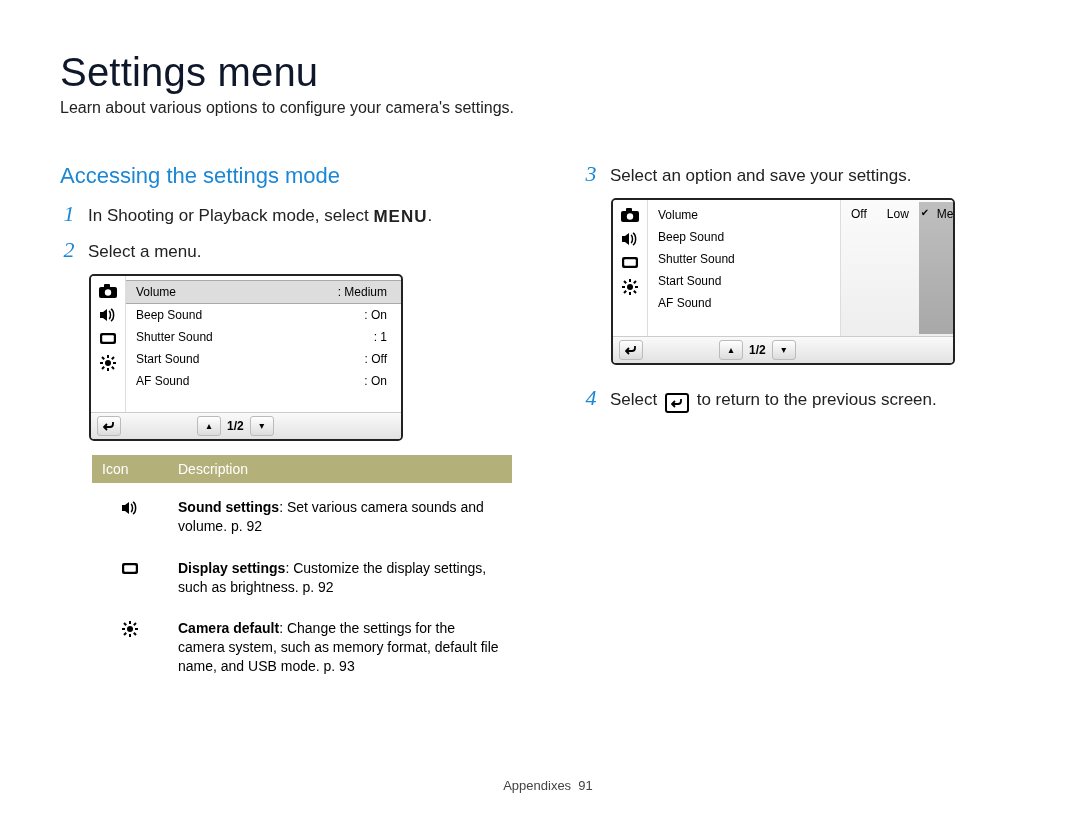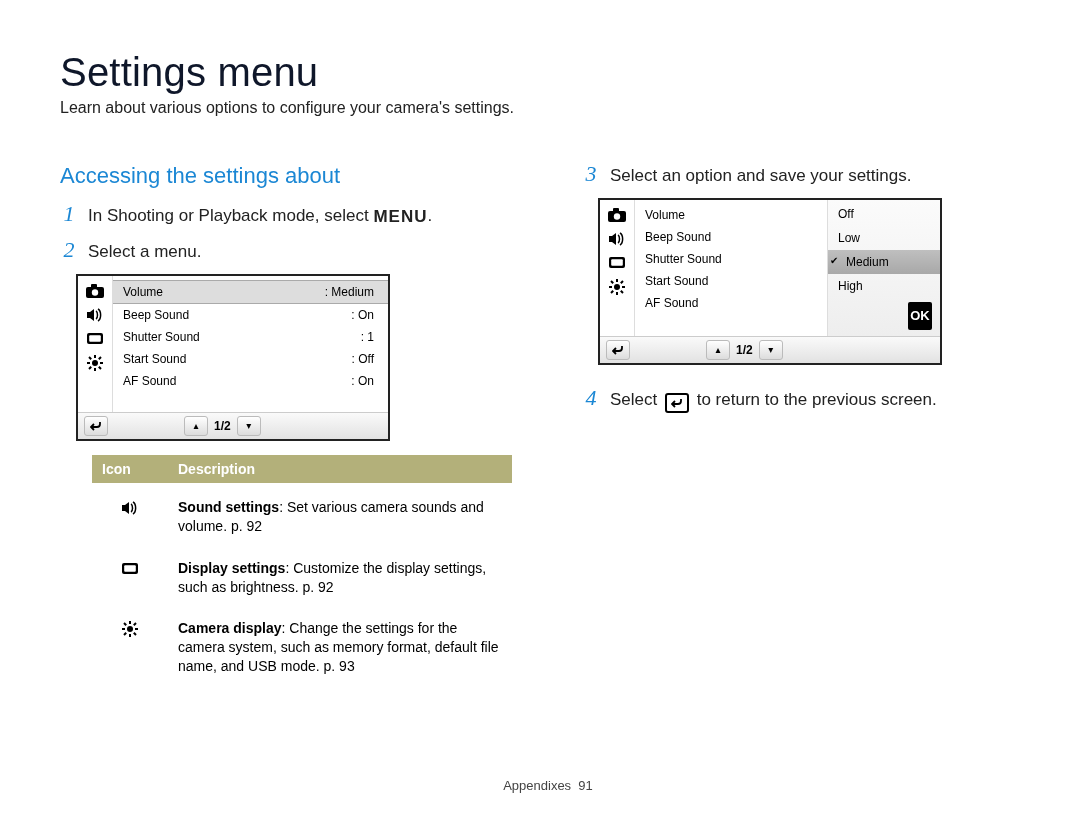--- a/index.html
+++ b/index.html
@@ -8,46 +8,46 @@
   .intro{font-size:16px;color:#222;margin-bottom:36px}
   .cols{display:flex;gap:70px}
   .col{flex:1}
   .subhead{font-size:22px;color:#1b87d4;margin:10px 0 14px 0}
   .step{display:flex;align-items:flex-start;gap:10px;font-size:17px;color:#222;margin:8px 0 10px 0}
   .stepnum{font-size:22px;font-style:italic;color:#1b87d4;line-height:1;font-family:Georgia,'Times New Roman',serif;min-width:18px;text-align:center}
   .step .txt{padding-top:2px;line-height:1.35}
   .menu-label{font-weight:900;font-family:'Arial Black',Arial,sans-serif;letter-spacing:1px;vertical-align:-1px}
 
   
-  .screen{margin:8px 0 14px 16px;width:310px;border:2px solid #222;border-radius:0;background:#fff;overflow:hidden}
+  .screen{margin:8px 0 14px 29px;width:310px;border:2px solid #222;border-radius:5px;background:#fff;overflow:hidden}
   .screen-body{display:flex;height:136px}
   .sidebar{width:34px;background:#fff;border-right:1px solid #ddd;display:flex;flex-direction:column;align-items:center;padding-top:4px;gap:2px}
   .sidebar .ico{width:24px;height:22px;display:flex;align-items:center;justify-content:center;color:#000}
   .sidebar .ico svg{display:block}
   .list{flex:1;padding:4px 0 0 0}
   .row{display:flex;justify-content:space-between;font-size:12px;padding:4px 14px 4px 10px;white-space:nowrap}
   .row.sel{background:#ddd;border-top:1px solid #aaa;border-bottom:1px solid #aaa}
   .row .lab{color:#000}
   .row .val{color:#000}
 
-  .options-panel{width:112px;border-left:1px solid #ddd;background:linear-gradient(#fbfbfb,#eee);display:flex;flex-direction:column;padding:2px 0;border-radius:0 0 0 0}
+  .options-panel{width:112px;border-left:1px solid #ddd;background:linear-gradient(#fbfbfb,#eee);display:flex;flex-direction:row;padding:2px 0;border-radius:0 0 0 0}
   .opt{font-size:12px;padding:5px 10px;color:#000}
   .opt.sel{background:linear-gradient(#bfbfbf,#a8a8a8);position:relative}
   .opt.sel::before{content:"✔";position:absolute;left:2px;font-size:10px}
   .opt.sel span{margin-left:8px}
   .ok-badge{margin:4px 8px 4px auto;width:24px;height:36px;background:#000;color:#fff;font-size:13px;font-weight:bold;display:flex;align-items:center;justify-content:center;border-radius:2px}
 
   .navbar{height:26px;background:linear-gradient(#fafafa,#e2e2e2);border-top:1px solid #ccc;display:flex;align-items:center;padding:0 6px;gap:6px;justify-content:flex-start}
   .nav-btn{width:22px;height:18px;background:linear-gradient(#fff,#dcdcdc);border:1px solid #bbb;border-radius:3px;display:flex;align-items:center;justify-content:center;font-size:10px}
   .nav-spacer{flex:0 0 64px}
   .page-ind{font-size:12px;font-weight:bold}
 
   
   .desc-table{margin:14px 0 0 32px;width:420px;font-size:14px;border-collapse:collapse}
-  .desc-table th{background:#b3b07a;color:#fff;font-weight:bold;text-align:left;padding:6px 10px;font-size:14px}
+  .desc-table th{background:#b3b07a;color:#fff;font-weight:normal;text-align:left;padding:6px 10px;font-size:14px}
   .desc-table th:first-child{width:56px}
   .desc-table td{padding:15px 10px 8px 10px;vertical-align:top;line-height:1.35}
   .desc-table td:first-child{text-align:center}
   .desc-table .ic{display:inline-flex;width:22px;height:20px;align-items:center;justify-content:center}
   .desc-table .ic svg{display:block}
   .b{font-weight:bold}
 
   .back-icon{display:inline-flex;width:20px;height:16px;border:2px solid #000;border-radius:3px;align-items:center;justify-content:center;vertical-align:-3px;margin:0 3px}
   .back-icon svg{display:block}
 
@@ -57,21 +57,21 @@
 <body>
 
 <div class="page">
 
   <div class="title">Settings menu</div>
   <div class="intro">Learn about various options to configure your camera's settings.</div>
 
   <div class="cols">
 
     <div class="col">
-      <div class="subhead">Accessing the settings about</div>
+      <div class="subhead">Accessing the settings mode</div>
 
       <div class="step">
         <div class="stepnum">1</div>
         <div class="txt">
           <span>In Shooting or Playback mode, select </span><span class="menu-label">MENU</span><span>.</span>
         </div>
       </div>
 
       <div class="step">
         <div class="stepnum">2</div>
@@ -188,21 +188,21 @@
                       <line x1="10" y1="14" x2="10" y2="17"></line>
                       <line x1="2" y1="9" x2="5" y2="9"></line>
                       <line x1="15" y1="9" x2="18" y2="9"></line>
                       <line x1="4" y1="3" x2="6.2" y2="5.2"></line>
                       <line x1="13.8" y1="12.8" x2="16" y2="15"></line>
                       <line x1="16" y1="3" x2="13.8" y2="5.2"></line>
                       <line x1="6.2" y1="12.8" x2="4" y2="15"></line>
                     </g>
                   </svg>
                 </span></td>
-          <td><span class="b">Camera display</span><span>: Change the settings for the camera system, such as memory format, default file name, and USB mode. p. 93</span></td>
+          <td><span class="b">Camera default</span><span>: Change the settings for the camera system, such as memory format, default file name, and USB mode. p. 93</span></td>
         </tr>
       </tbody>
         </table>
     </div>
 
     <div class="col">
 
       <div class="step" style="margin-top:10px">
         <div class="stepnum">3</div>
         <div class="txt">Select an option and save your settings.</div>

